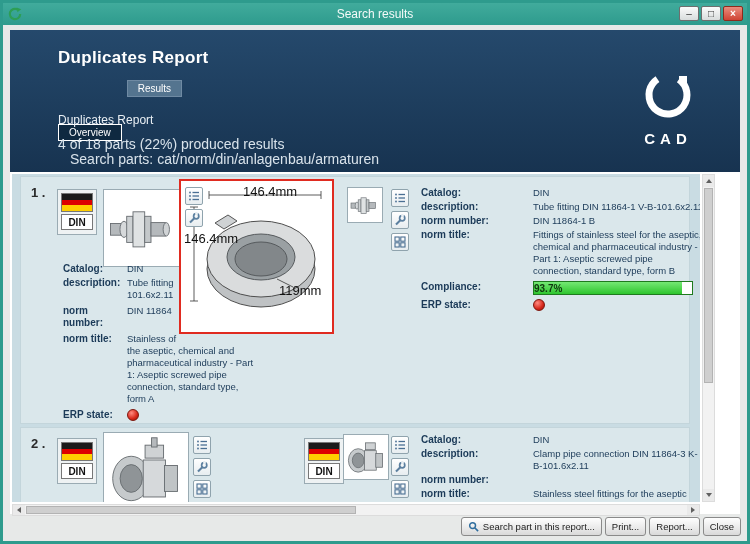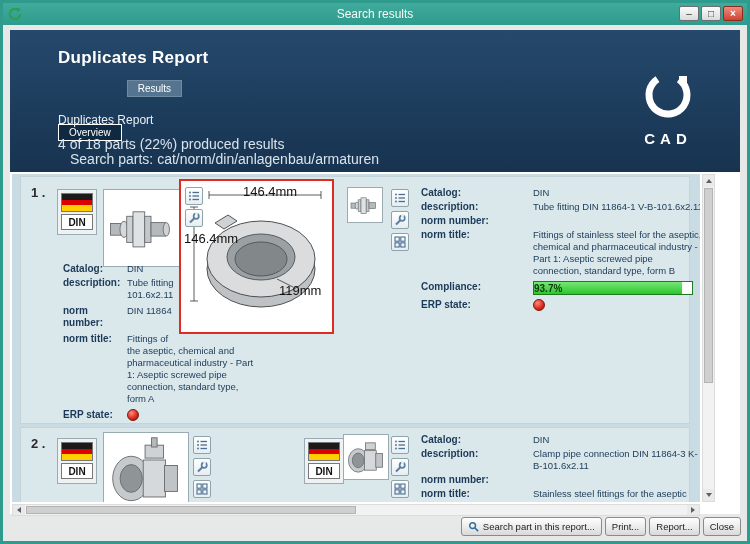--- a/index.html
+++ b/index.html
@@ -278,21 +278,21 @@
                 <span class="lbl">description:</span>
                 <span class="val">Tube fitting
 101.6x2.11</span>
               </div>
             <div class="row row-gap">
                 <span class="lbl">norm number:</span>
                 <span class="val">DIN 11864</span>
               </div>
             <div class="row row-gap">
                 <span class="lbl">norm title:</span>
-                <span class="val">Fittings of
+                <span class="val">Stainless of
 the aseptic, chemical and
 pharmaceutical industry - Part
 1: Aseptic screwed pipe
 connection, standard type,
 form A</span>
               </div>
             <div class="row">
                 <span class="lbl">ERP state:</span>
                 <span class="erp-dot"></span>
               </div>
@@ -302,20 +302,21 @@
             <div class="row">
                 <span class="lbl">Catalog:</span>
                 <span class="val">DIN</span>
               </div>
             <div class="row">
                 <span class="lbl">description:</span>
                 <span class="val">Tube fitting DIN 11864-1 V-B-101.6x2.11</span>
               </div>
             <div class="row">
                 <span class="lbl">norm number:</span>
+                <span class="val">DIN 11864-1 B</span>
               </div>
             <div class="row row-gap">
                 <span class="lbl">norm title:</span>
                 <span class="val">Fittings of stainless steel for the aseptic, chemical and pharmaceutical industry - Part 1: Aseptic screwed pipe connection, standard type, form B</span>
               </div>
             <div class="row row-gap">
                 <span class="lbl">Compliance:</span>
               <span class="cbar">
                 <span class="cfill" style="display: block; width: 93.7%;"></span>
                 <span class="ctext">93.7%</span>

